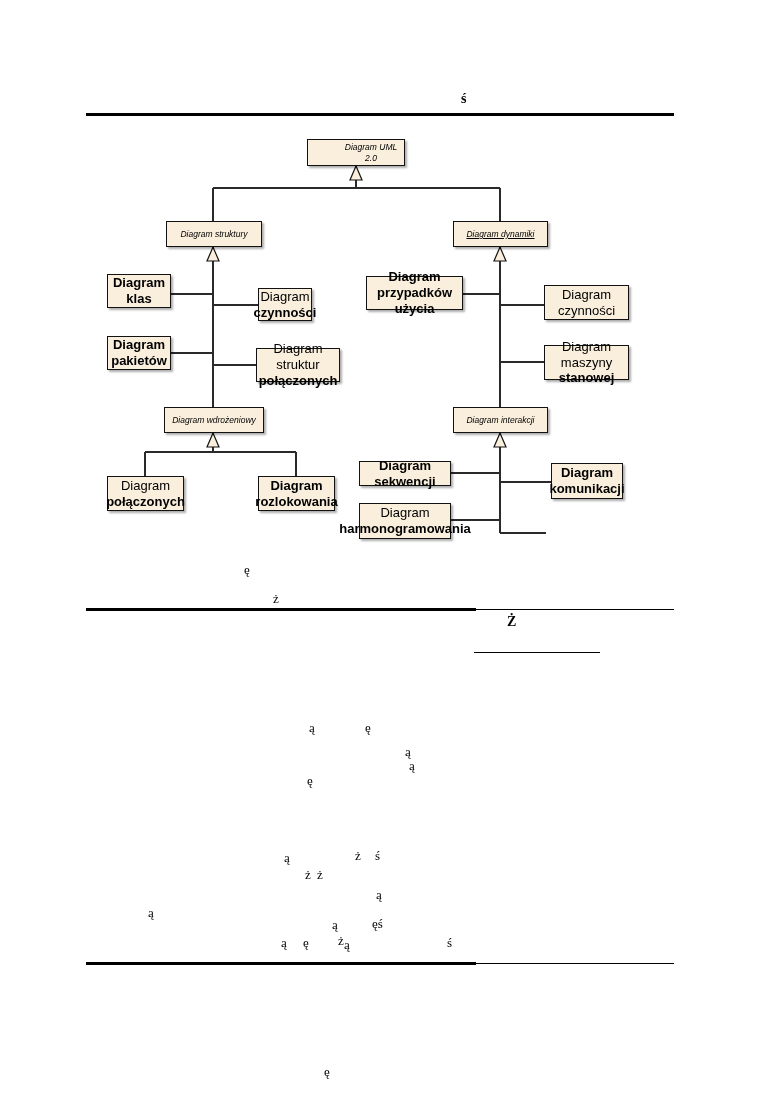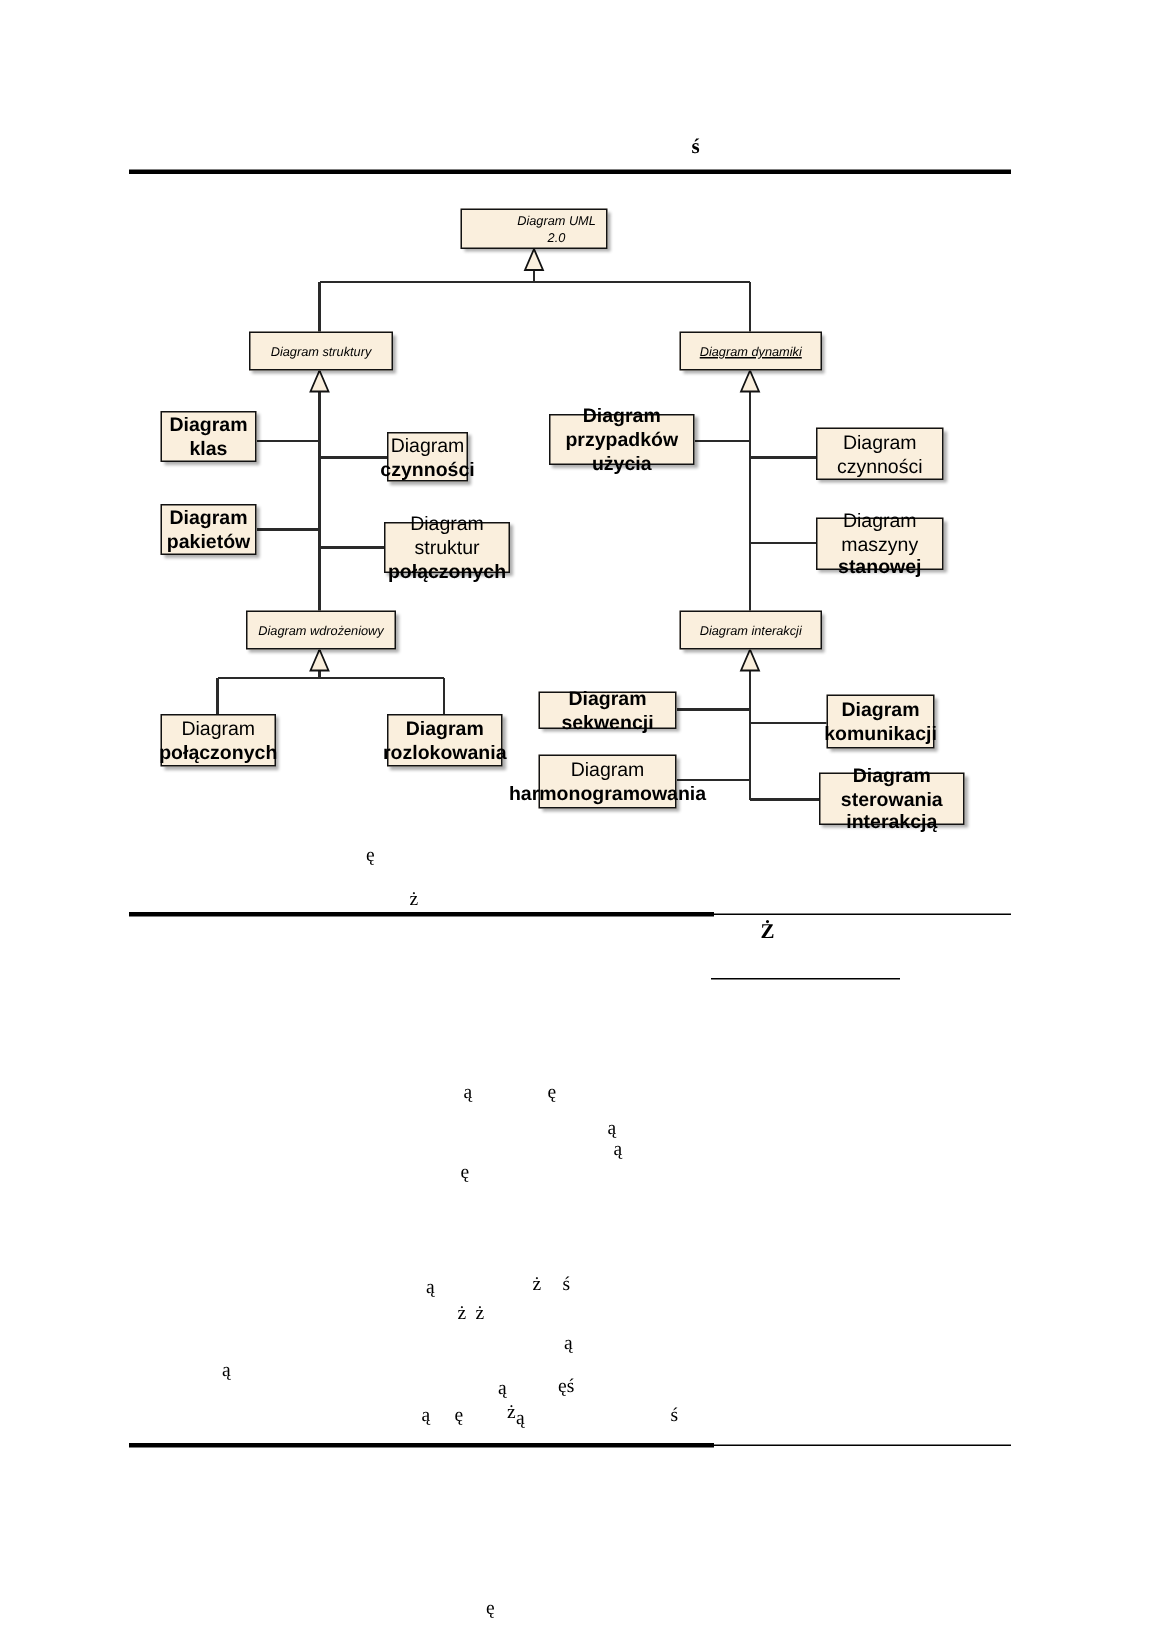--- a/index.html
+++ b/index.html
@@ -233,26 +233,20 @@
       </span>
     </div>
 
     <div class="node" style="left:359px; top:503px; width:92px; height:36px;">
       <span>
         <span class="l1">Diagram</span>
         <span class="l2 b">harmonogramowania</span>
       </span>
     </div>
 
-    <div class="node bold" style="left:546px; top:515px; width:97px; height:35px;">
-      <span>
-        <span class="l1">Diagram sterowania</span>
-        <span class="l2">interakcją</span>
-      </span>
-    </div>
   </div>
 
   <div>
     <div class="glyph" style="left:244px; top:563px;">ę</div>
     <div class="glyph" style="left:273px; top:592px;">ż</div>
   </div>
 
   <div>
     <div class="glyph bold big" style="left:507px; top:615px;">Ż</div>
   </div>

